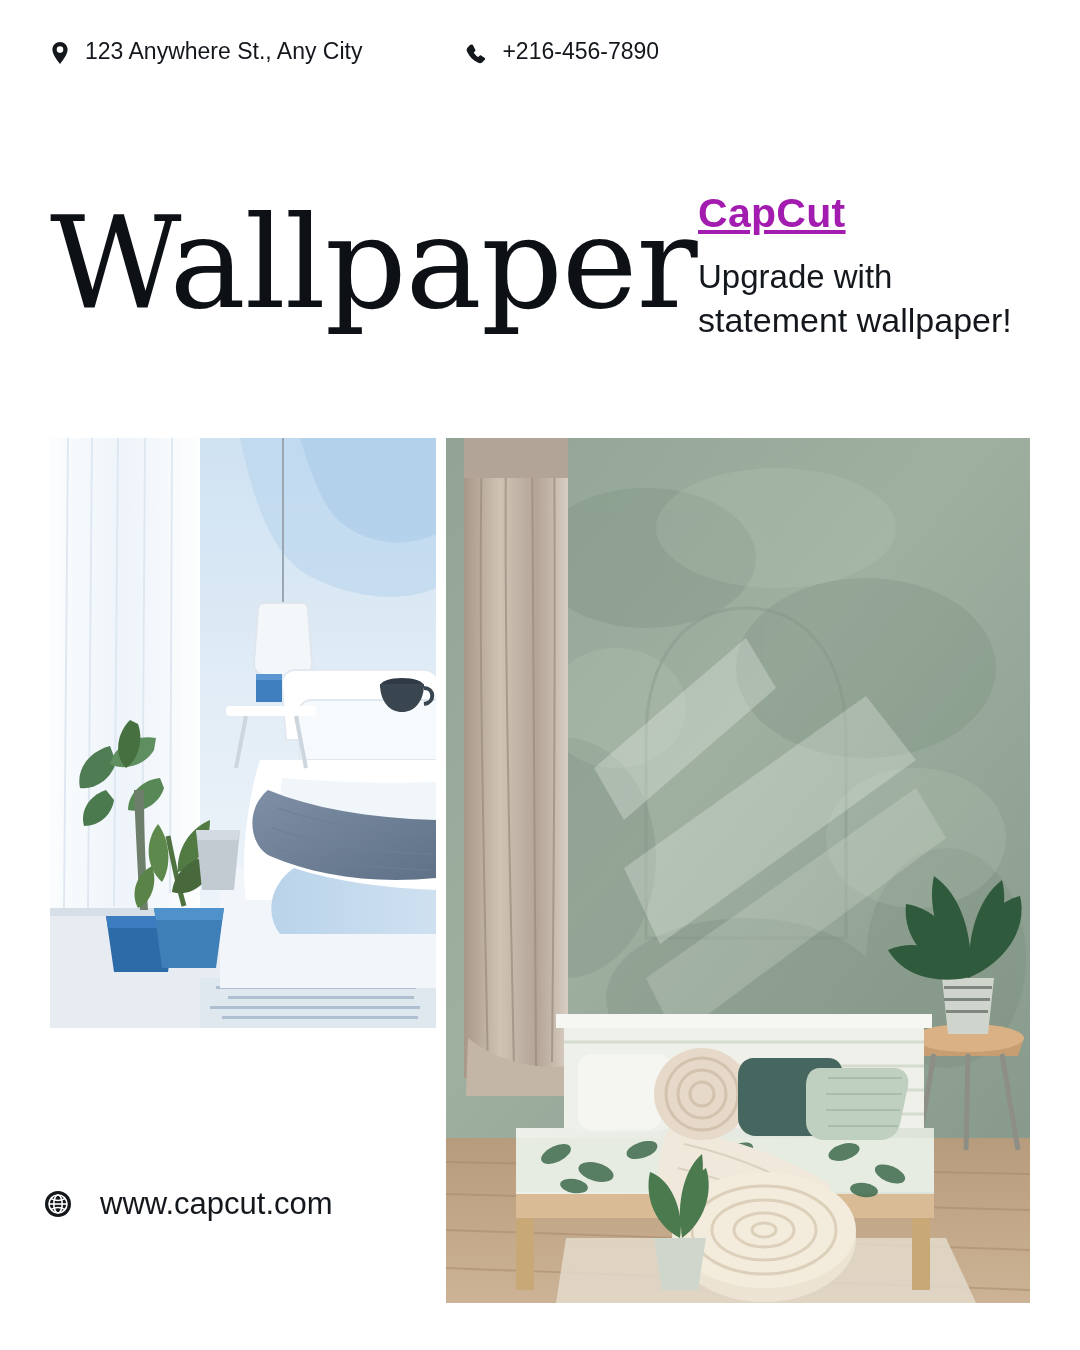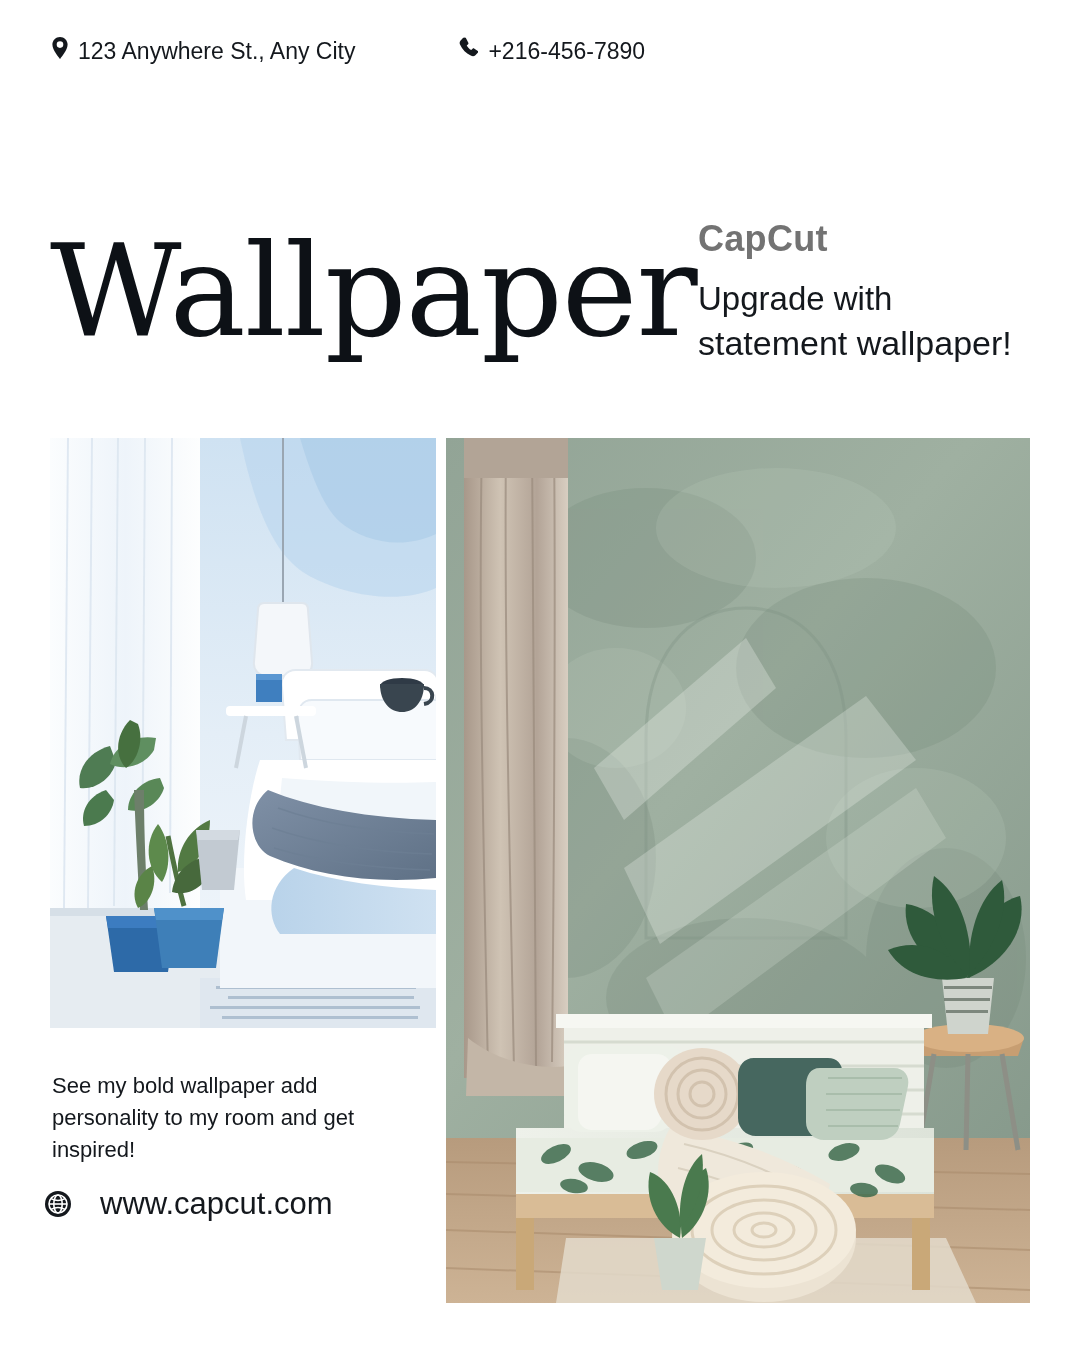--- a/index.html
+++ b/index.html
@@ -24,65 +24,65 @@
     top: 38px;
     left: 52px;
     display: flex;
     align-items: center;
     gap: 104px;
     font-size: 23px;
     color: #14181d;
   }
   .contact-item {
     display: flex;
-    align-items: flex-start;
-    gap: 10px;
+    align-items: flex-end;
+    gap: 17px;
     white-space: nowrap;
   }
   .contact-item .glyph {
     display: inline-block;
     font-size: 22px;
     line-height: 1;
     transform: translateY(-1px);
   }
   .pin-icon svg, .phone-icon svg, .globe-icon svg { display: block; }
 
   
   .headline {
     position: absolute;
     top: 190px;
     left: 0;
     width: 1080px;
     height: 200px;
-    margin-top: 28px;
   }
   .wallpaper-word {
     position: absolute;
     left: 50px;
     top: 6px;
     font-family: "DejaVu Serif", "Liberation Serif", serif;
     font-weight: 400;
     font-size: 128px;
     letter-spacing: -1px;
     line-height: 1.05;
     color: #0d1116;
   }
   .brand-block {
     position: absolute;
     right: 52px;
     top: 0;
     width: 330px;
     text-align: left;
   }
   .brand-name {
-    font-size: 36px;
+    font-size: 41px;
     font-weight: 700;
     letter-spacing: 0.3px;
-    color: #737373;
+    color: #a21caf;
     line-height: 1.15;
+    text-decoration: underline;
   }
   .brand-tag-1 {
     margin-top: 22px;
     font-size: 33px;
     font-weight: 400;
     color: #14181d;
     line-height: 1.1;
   }
   .brand-tag-2 {
     margin-top: 6px;
@@ -438,21 +438,20 @@
 
       <path d="M208 800h52l-8 52h-36z" fill="#cfd7cd"></path>
       <g fill="#4a7a4e">
         <path d="M234 800c-24-12-36-40-30-66 22 8 34 40 30 66z"></path>
         <path d="M236 800c22-16 32-46 24-70-20 12-28 44-24 70z"></path>
         <path d="M234 790c-2-34 6-60 22-74 4 28-6 58-22 74z"></path>
       </g>
     </svg>
   </div>
 
-  <div class="blurb">See my bold wallpaper add personality to my room and get inspired!</div>
 
   <div class="website">
     <span class="globe-icon">
       <svg width="28" height="28" viewBox="0 0 28 28">
         <circle cx="14" cy="14" r="13" fill="#14181d"></circle>
         <g stroke="#ffffff" stroke-width="1.6" fill="none">
           <circle cx="14" cy="14" r="9"></circle>
           <ellipse cx="14" cy="14" rx="4.2" ry="9"></ellipse>
           <line x1="5" y1="14" x2="23" y2="14"></line>
           <path d="M7 8.6c4.4 2.4 9.6 2.4 14 0"></path>

